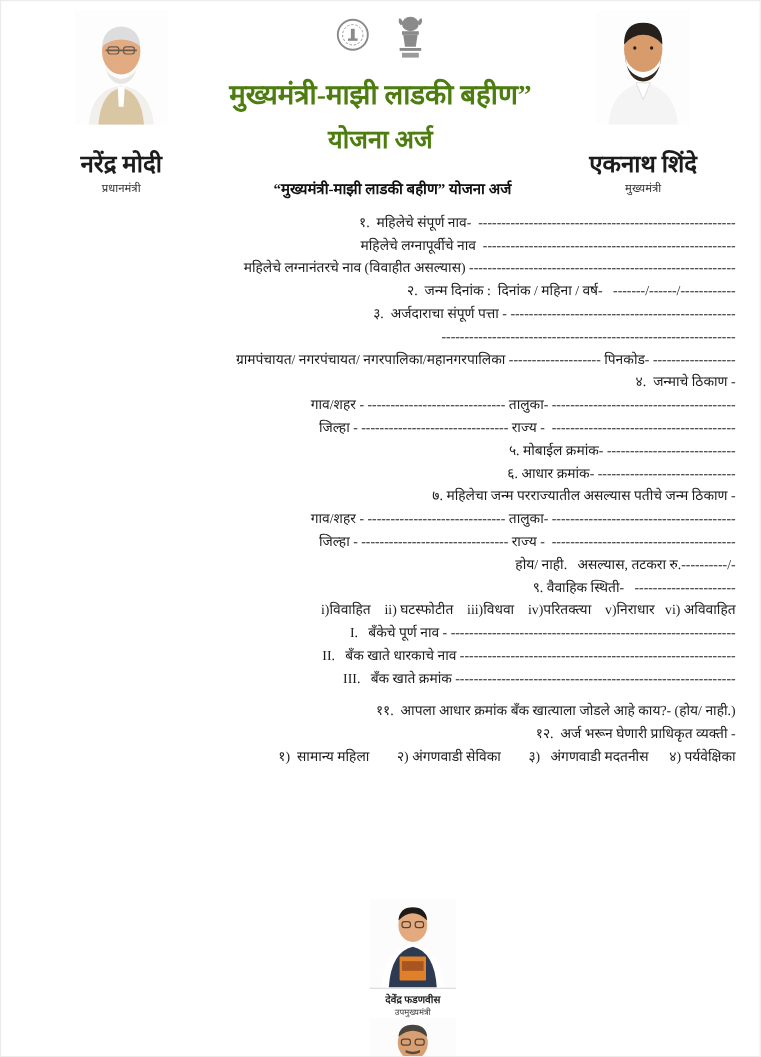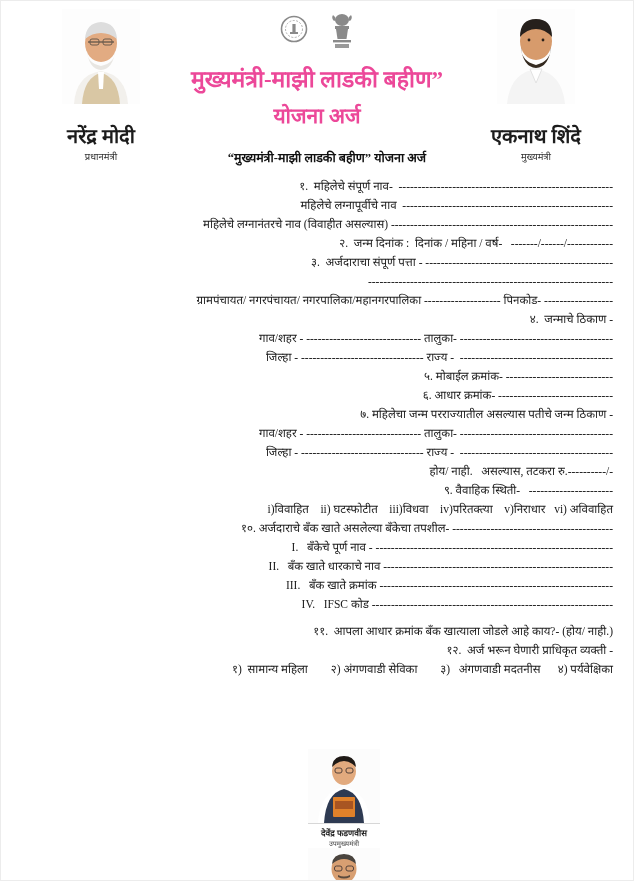--- a/index.html
+++ b/index.html
@@ -71,21 +71,21 @@
     <ellipse cx="13" cy="7" rx="7" ry="6" fill="#8a8a8a"></ellipse>
     <path d="M5 8 Q2 5 4 2 Q7 4 7 7Z" fill="#8a8a8a"></path>
     <path d="M21 8 Q24 5 22 2 Q19 4 19 7Z" fill="#8a8a8a"></path>
     <rect x="6" y="13" width="14" height="3" fill="#8a8a8a"></rect>
     <path d="M7 16 h12 l-1.5 10 h-9 Z" fill="#8a8a8a"></path>
     <rect x="4" y="27" width="18" height="2.4" fill="#8a8a8a"></rect>
     <rect x="6" y="31" width="14" height="4" fill="#9a9a9a"></rect>
   </svg>
 </div>
 
-<div class="title-block" style="color: #ec4899;">
+<div class="title-block" style="color: #4d7c0f;">
   <div class="title-l1">मुख्यमंत्री-माझी लाडकी बहीण”</div>
   <div class="title-l2">योजना अर्ज</div>
 </div>
 
 <div class="official right">
   <svg class="portrait" viewBox="0 0 78 95">
     <rect x="0" y="0" width="78" height="95" fill="#fdfdfd"></rect>
     <path d="M10 95 Q13 64 39 60 Q65 64 68 95 Z" fill="#f4f4f4"></path>
     <path d="M33 60 L45 60 L39 74 Z" fill="#ffffff" stroke="#dcdcdc" stroke-width="0.8"></path>
     <ellipse cx="39" cy="32" rx="16" ry="19" fill="#d79b6c"></ellipse>
@@ -112,25 +112,23 @@
     <div class="fl i2">गाव/शहर - ------------------------------ तालुका- ----------------------------------------</div>
     <div class="fl i2">जिल्हा - -------------------------------- राज्य -  ----------------------------------------</div>
     <div class="fl i0 gap">५. मोबाईल क्रमांक- ----------------------------</div>
     <div class="fl i0 gap">६. आधार क्रमांक- ------------------------------</div>
     <div class="fl i0 gap">७. महिलेचा जन्म परराज्यातील असल्यास पतीचे जन्म ठिकाण -</div>
     <div class="fl i2">गाव/शहर - ------------------------------ तालुका- ----------------------------------------</div>
     <div class="fl i2">जिल्हा - -------------------------------- राज्य -  ----------------------------------------</div>
     <div class="fl i1">होय/ नाही.   असल्यास, तटकरा रु.----------/-</div>
     <div class="fl i0 gap">९. वैवाहिक स्थिती-   ----------------------</div>
     <div class="fl i1b">i)विवाहित    ii) घटस्फोटीत    iii)विधवा    iv)परितक्त्या    v)निराधार   vi) अविवाहित</div>
-    <div class="fl i0 gap">१०. अर्जदाराचे बँक खाते असलेल्या बँकेचा तपशील- ------------------------------------------</div>
     <div class="fl i3">I.   बँकेचे पूर्ण नाव - --------------------------------------------------------------</div>
     <div class="fl i3">II.   बँक खाते धारकाचे नाव ------------------------------------------------------------</div>
     <div class="fl i3">III.   बँक खाते क्रमांक -------------------------------------------------------------</div>
-    <div class="fl i3">IV.   IFSC कोड ---------------------------------------------------------------</div>
     <div class="fl i0 gap2">११.  आपला आधार क्रमांक बँक खात्याला जोडले आहे काय?- (होय/ नाही.)</div>
     <div class="fl i0 gap">१२.  अर्ज भरून घेणारी प्राधिकृत व्यक्ती -</div>
     <div class="fl i1c">१)  सामान्य महिला        २) अंगणवाडी सेविका        ३)   अंगणवाडी मदतनीस      ४) पर्यवेक्षिका</div>
   </div>
 
 <div class="footer">
   <div class="fig">
     <svg class="photo" viewBox="0 0 72 74">
       <rect width="72" height="74" fill="#fcfcfc"></rect>
       <path d="M10 74 Q12 42 36 38 Q60 42 62 74 Z" fill="#ffffff"></path>

